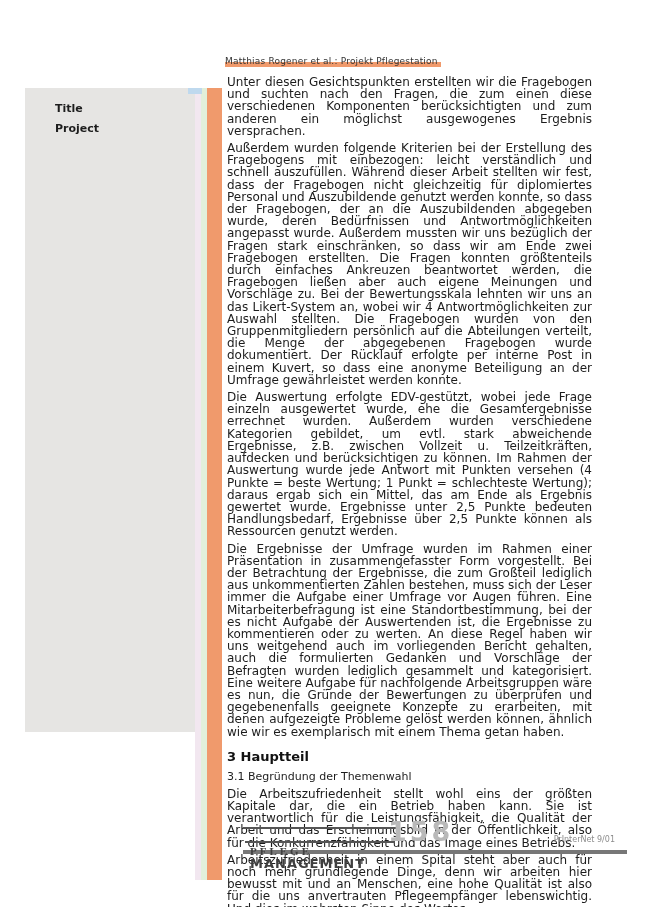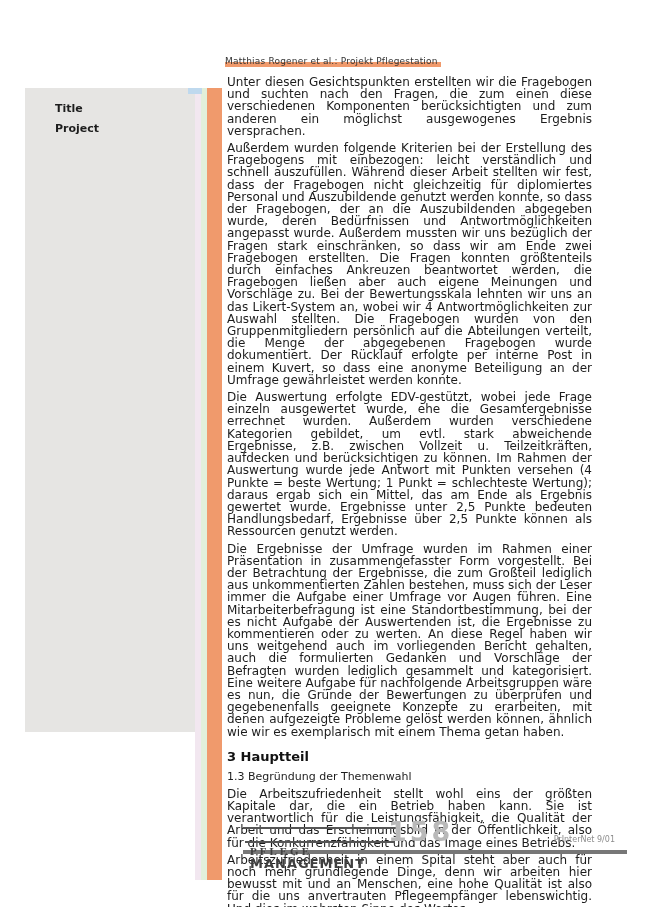--- a/index.html
+++ b/index.html
@@ -68,21 +68,21 @@
   <div class="strip-green"></div>
   <div class="bar-orange"></div>
   <div class="strip-blue"></div>
 
   <div class="main">
     <p>Unter diesen Gesichtspunkten erstellten wir die Fragebogen und suchten nach den Fragen, die zum einen diese verschiedenen Komponenten berücksichtigten und zum anderen ein möglichst ausgewogenes Ergebnis versprachen.</p>
     <p>Außerdem wurden folgende Kriterien bei der Erstellung des Fragebogens mit einbezogen: leicht verständlich und schnell auszufüllen. Während dieser Arbeit stellten wir fest, dass der Fragebogen nicht gleichzeitig für diplomiertes Personal und Auszubildende genutzt werden konnte, so dass der Fragebogen, der an die Auszubildenden abgegeben wurde, deren Bedürfnissen und Antwortmöglichkeiten angepasst wurde. Außerdem mussten wir uns bezüglich der Fragen stark einschränken, so dass wir am Ende zwei Fragebogen erstellten. Die Fragen konnten größtenteils durch einfaches Ankreuzen beantwortet werden, die Fragebogen ließen aber auch eigene Meinungen und Vorschläge zu. Bei der Bewertungsskala lehnten wir uns an das Likert-System an, wobei wir 4 Antwortmöglichkeiten zur Auswahl stellten. Die Fragebogen wurden von den Gruppenmitgliedern persönlich auf die Abteilungen verteilt, die Menge der abgegebenen Fragebogen wurde dokumentiert. Der Rücklauf erfolgte per interne Post in einem Kuvert, so dass eine anonyme Beteiligung an der Umfrage gewährleistet werden konnte.</p>
     <p>Die Auswertung erfolgte EDV-gestützt, wobei jede Frage einzeln ausgewertet wurde, ehe die Gesamtergebnisse errechnet wurden. Außerdem wurden verschiedene Kategorien gebildet, um evtl. stark abweichende Ergebnisse, z.B. zwischen Vollzeit u. Teilzeitkräften, aufdecken und berücksichtigen zu können. Im Rahmen der Auswertung wurde jede Antwort mit Punkten versehen (4 Punkte = beste Wertung; 1 Punkt = schlechteste Wertung); daraus ergab sich ein Mittel, das am Ende als Ergebnis gewertet wurde. Ergebnisse unter 2,5 Punkte bedeuten Handlungsbedarf, Ergebnisse über 2,5 Punkte können als Ressourcen genutzt werden.</p>
     <p>Die Ergebnisse der Umfrage wurden im Rahmen einer Präsentation in zusammengefasster Form vorgestellt. Bei der Betrachtung der Ergebnisse, die zum Großteil lediglich aus unkommentierten Zahlen bestehen, muss sich der Leser immer die Aufgabe einer Umfrage vor Augen führen. Eine Mitarbeiterbefragung ist eine Standortbestimmung, bei der es nicht Aufgabe der Auswertenden ist, die Ergebnisse zu kommentieren oder zu werten. An diese Regel haben wir uns weitgehend auch im vorliegenden Bericht gehalten, auch die formulierten Gedanken und Vorschläge der Befragten wurden lediglich gesammelt und kategorisiert. Eine weitere Aufgabe für nachfolgende Arbeitsgruppen wäre es nun, die Gründe der Bewertungen zu überprüfen und gegebenenfalls geeignete Konzepte zu erarbeiten, mit denen aufgezeigte Probleme gelöst werden können, ähnlich wie wir es exemplarisch mit einem Thema getan haben.</p>
     <h2>3 Hauptteil</h2>
-    <h3>1.3 Begründung der Themenwahl</h3>
+    <h3>3.1 Begründung der Themenwahl</h3>
     <p>Die Arbeitszufriedenheit stellt wohl eins der größten Kapitale dar, die ein Betrieb haben kann. Sie ist verantwortlich für die Leistungsfähigkeit, die Qualität der Arbeit und das Erscheinungsbild in der Öffentlichkeit, also für die Konkurrenzfähigkeit und das Image eines Betriebs.</p>
     <p>Arbeitszufriedenheit in einem Spital steht aber auch für noch mehr grundlegende Dinge, denn wir arbeiten hier bewusst mit und an Menschen, eine hohe Qualität ist also für die uns anvertrauten Pflegeempfänger lebenswichtig. Und dies im wahrsten Sinne des Wortes.</p>
     <p>Ein anderer Aspekt ist die Ausbildung von kompetentem Fachpersonal, bei der die Pflegenden Vorbildwirkung haben, die Zufriedenheit in der Ausbil-</p>
   </div>
 
   <div class="logo-line1"></div>
   <div class="logo-line2"></div>
   <div class="logo">
     <div class="logo-top">PFLEGE</div>
     <div class="logo-bottom">MANAGEMENT</div>

